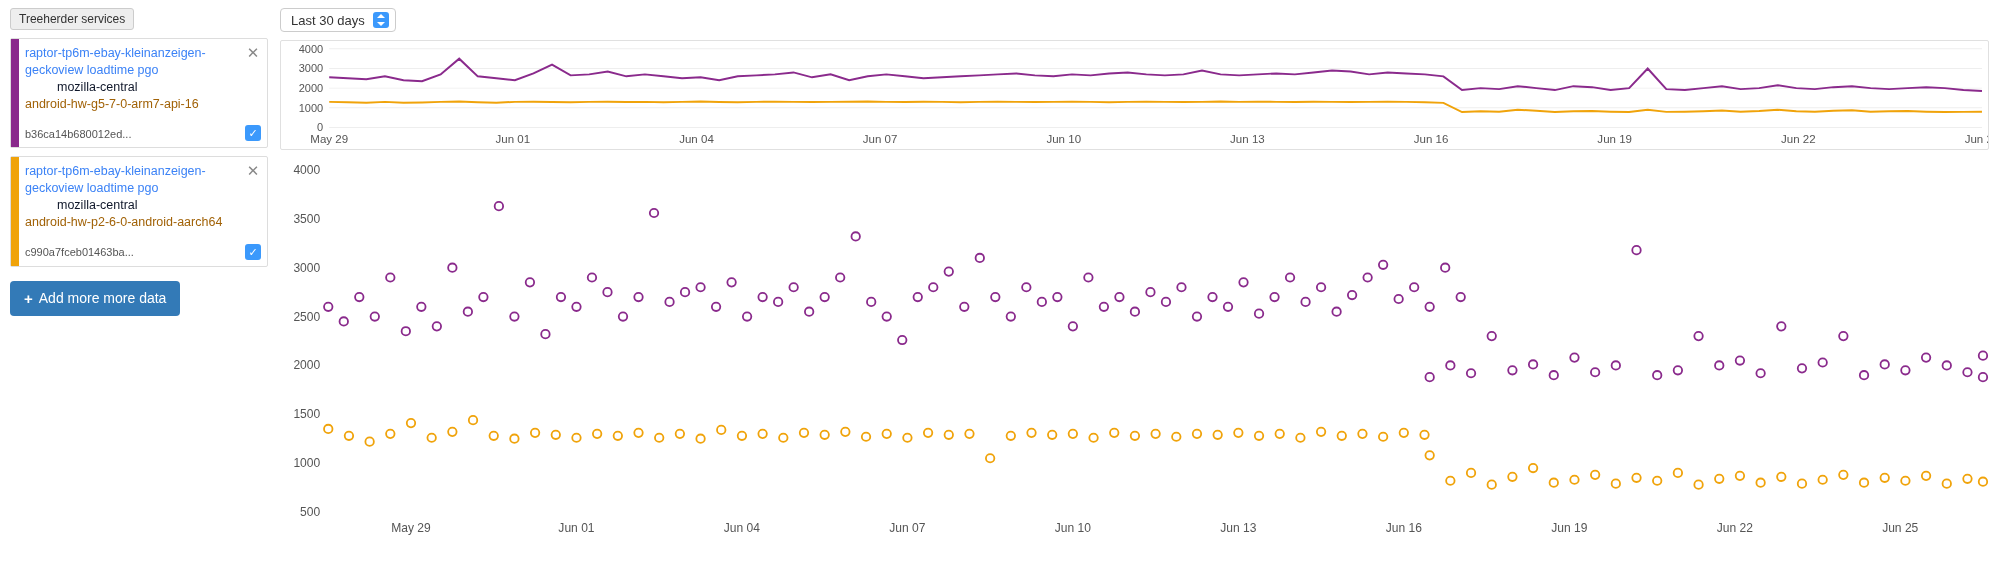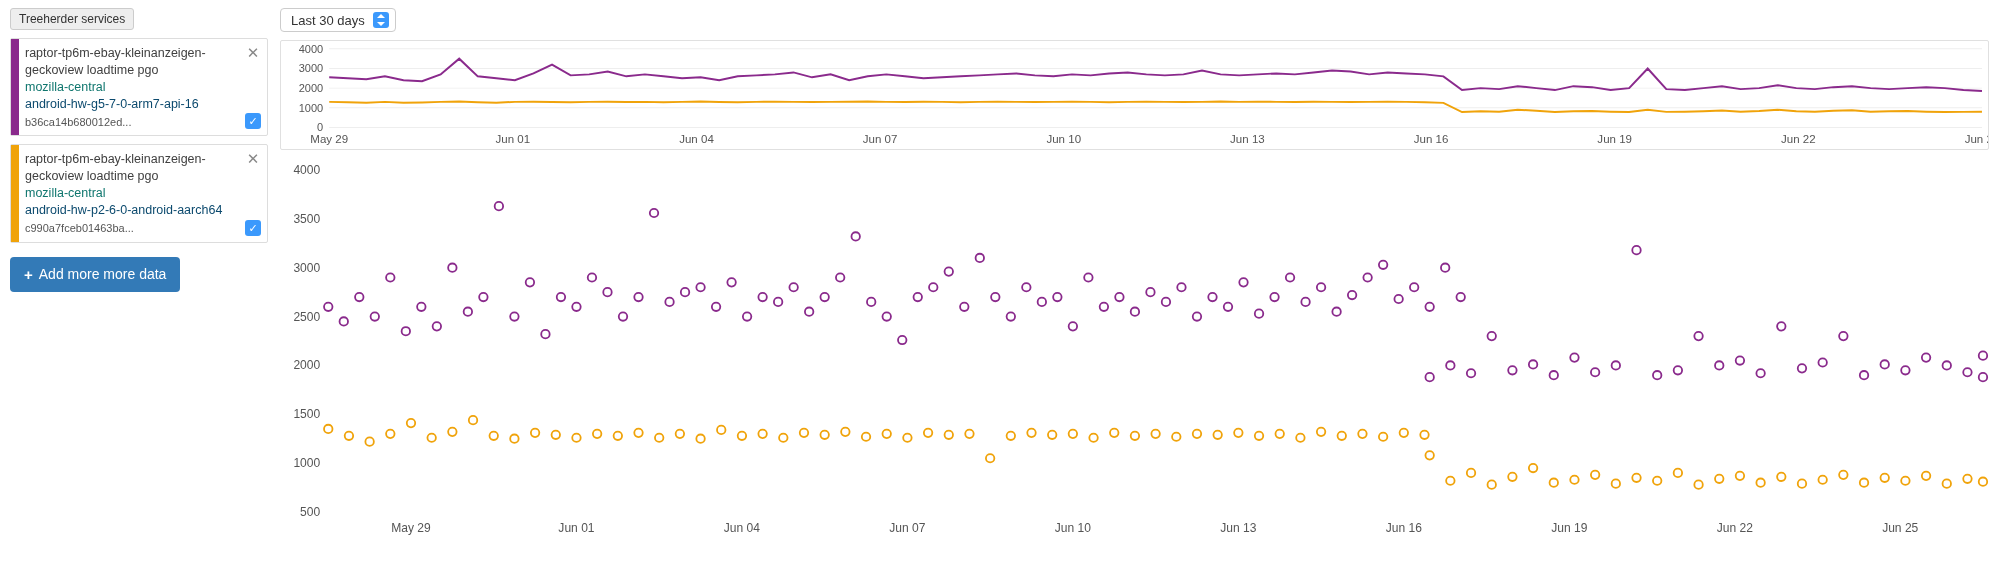--- a/index.html
+++ b/index.html
@@ -41,24 +41,24 @@
     font-size: 12.5px;
     line-height: 1.35;
   }
   .series-item .stripe {
     position: absolute;
     left: 0; top: 0; bottom: 0;
     width: 8px;
   }
   .series-item.purple .stripe { background: #8a2a8c; }
   .series-item.orange .stripe { background: #f0a30a; }
-  .series-title { color: #404040; }
-  .series-sub { color: #0f766e; }
-  .series-platform { color: #0c4a6e; }
-  .series-hash { color: #555; font-size: 11px; margin-top: 2px; }
+  .series-title { color: #3b82f6; }
+  .series-sub { color: #0f172a; margin-left: 32px; }
+  .series-platform { color: #a16207; }
+  .series-hash { color: #555; font-size: 11px; margin-top: 14px; }
   .series-close {
     position: absolute;
     right: 6px; top: 6px;
     width: 16px; height: 16px;
     color: #888;
     cursor: pointer;
     font-size: 15px;
     line-height: 15px;
     text-align: center;
   }

